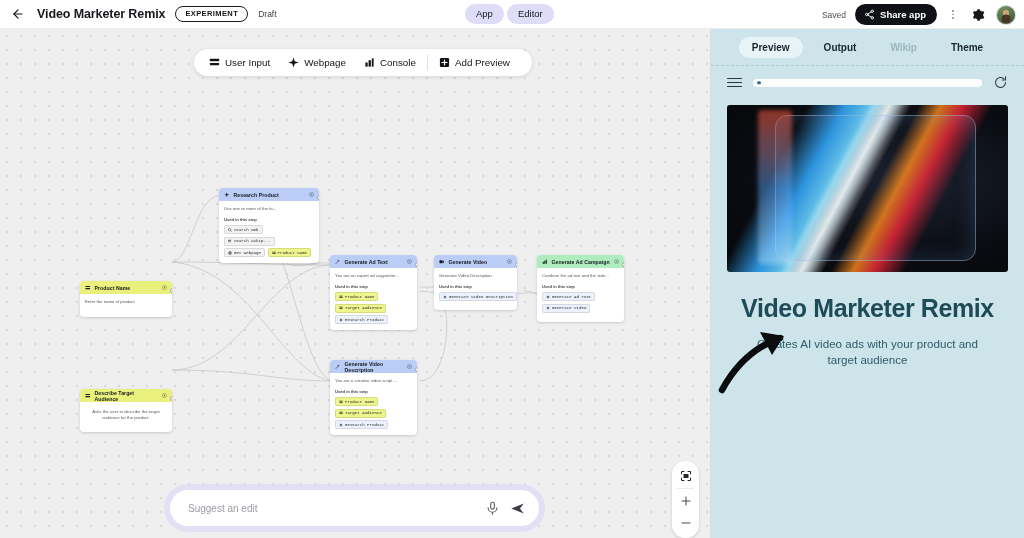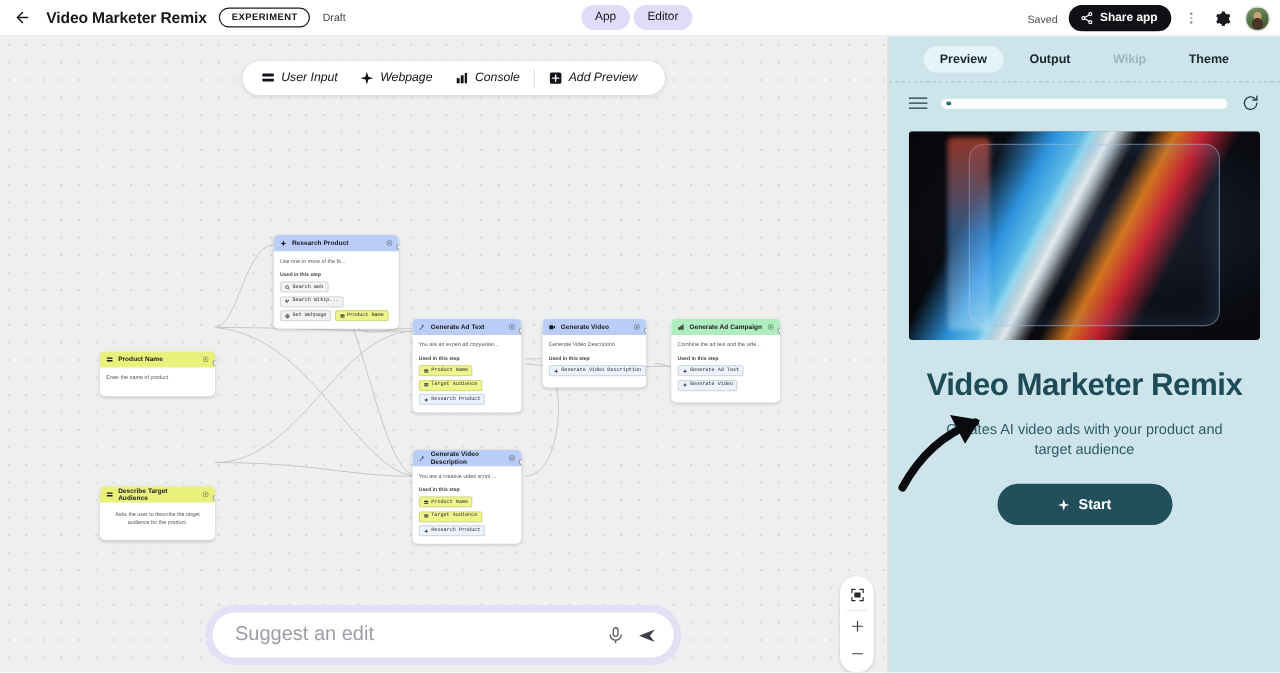--- a/index.html
+++ b/index.html
@@ -86,21 +86,20 @@
     overflow: hidden;
   }
 
   
   .tool-pill {
     position: absolute; left: 194px; top: 20px;
     height: 27px; background: #fff; border-radius: 14px;
     display: flex; align-items: center; padding: 0 13px;
     box-shadow: 0 1px 4px rgba(0,0,0,.12);
     z-index: 12;
-    font-style: italic;
   }
   .tool-item {
     display: flex; align-items: center; gap: 5px;
     font-size: 9.8px; color: #111318; cursor: pointer;
     padding: 0 9px; white-space: nowrap;
   }
   .tool-item:first-child { padding-left: 2px; }
   .tool-sep { width: 1px; height: 15px; background: #e0e0e2; margin: 0 2px; }
   .ti-icon { width: 11px; height: 11px; display: flex; align-items: center; justify-content: center; }
   .ti-icon svg { width: 11px; height: 11px; }
@@ -154,21 +153,21 @@
   .prompt-wrap {
     position: absolute; left: 164px; top: 455px;
     width: 381px; height: 48px;
     background: #e2e0f5; border-radius: 26px;
     padding: 6px; z-index: 14;
   }
   .prompt-inner {
     width: 100%; height: 100%; background: #fff; border-radius: 21px;
     display: flex; align-items: center; padding: 0 14px 0 18px; gap: 10px;
   }
-  .prompt-ph { flex: 1; font-size: 16px; color: #9a9da3; }
+  .prompt-ph { flex: 1; font-size: 10px; color: #9a9da3; }
   .p-icon { cursor: pointer; display:flex;align-items:center;justify-content:center;}
   .p-icon svg { width: 15px; height: 15px; }
 
   
   .zoom-ctrl {
     position: absolute; left: 672px; top: 432px;
     width: 27px; background: #fff; border-radius: 13px;
     box-shadow: 0 1px 3px rgba(0,0,0,.16);
     display: flex; flex-direction: column; align-items: center;
     padding: 4px 0; z-index: 14;
@@ -713,21 +712,15 @@
             <path d="M20 3v5h-5"></path>
         </svg>
       </div>
     </div>
 
     <div class="hero-img"></div>
 
     <div class="hero-title">Video Marketer Remix</div>
     <div class="hero-sub">Creates AI video ads with your product and target audience</div>
 
-    <div class="start-btn">
-      <svg viewBox="0 0 24 24" fill="#ffffff">
-          <path d="M12 1l2.6 8.4L23 12l-8.4 2.6L12 23l-2.6-8.4L1 12l8.4-2.6z"></path>
-        </svg>
-      <span>Start</span>
-    </div>
   </div>
 
 </div>
 
 </body></html>

